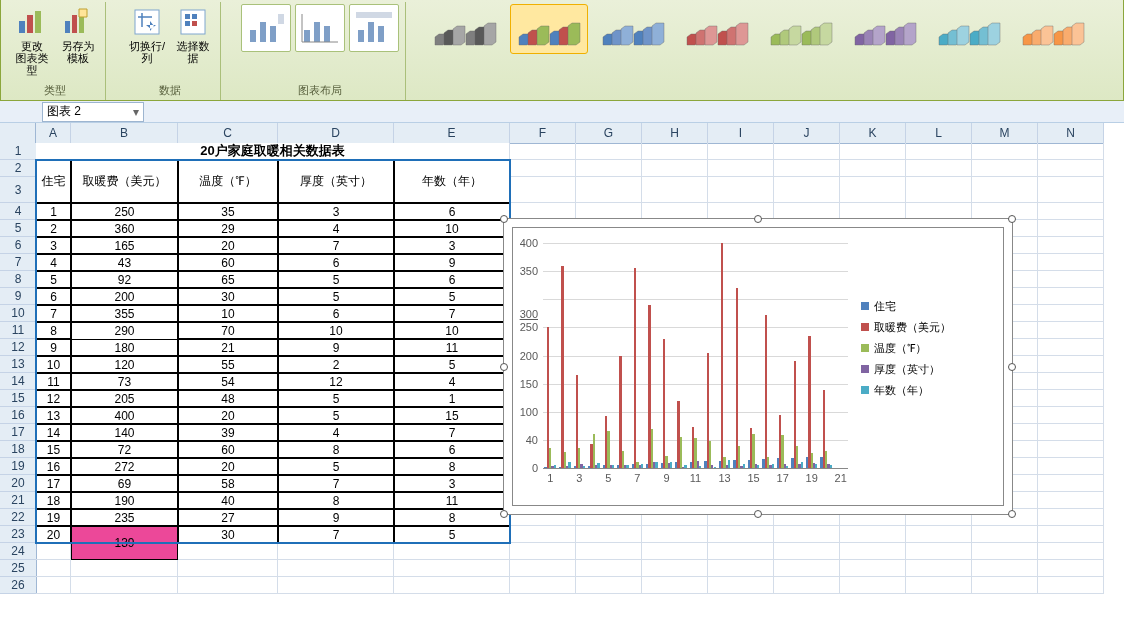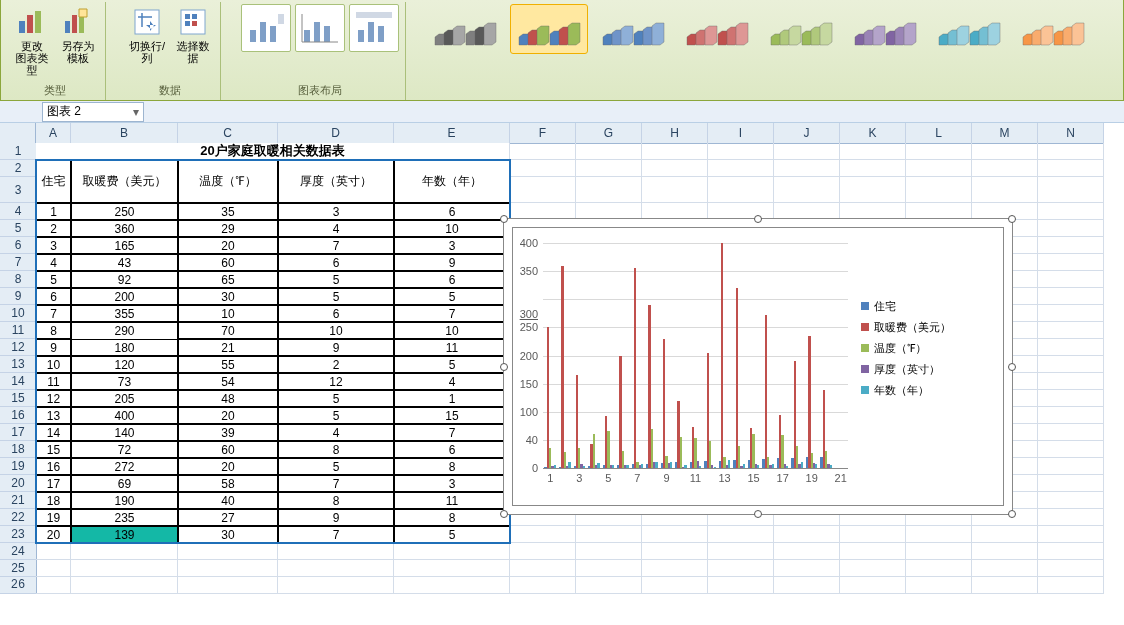--- a/index.html
+++ b/index.html
@@ -290,21 +290,21 @@
       <div class="row-h" style="height: 17px;">16</div>
       <div class="row-h" style="height: 17px;">17</div>
       <div class="row-h" style="height: 17px;">18</div>
       <div class="row-h" style="height: 17px;">19</div>
       <div class="row-h" style="height: 17px;">20</div>
       <div class="row-h" style="height: 17px;">21</div>
       <div class="row-h" style="height: 17px;">22</div>
       <div class="row-h" style="height: 17px;">23</div>
       <div class="row-h" style="height: 17px;">24</div>
       <div class="row-h" style="height: 17px;">25</div>
-      <div class="row-h" style="height: 17px; font-family: Liberation Mono, monospace;">26</div>
+      <div class="row-h" style="height: 17px;">26</div>
     </div>
   <div class="cells" id="cells">
       <div class="cell " style="left: 0px; top: 0px; width: 35px; height: 17px;"></div>
       <div class="cell " style="left: 35px; top: 0px; width: 107px; height: 17px;"></div>
       <div class="cell " style="left: 142px; top: 0px; width: 100px; height: 17px;"></div>
       <div class="cell " style="left: 242px; top: 0px; width: 116px; height: 17px;"></div>
       <div class="cell " style="left: 358px; top: 0px; width: 116px; height: 17px;"></div>
       <div class="cell " style="left: 474px; top: 0px; width: 66px; height: 17px;"></div>
       <div class="cell " style="left: 540px; top: 0px; width: 66px; height: 17px;"></div>
       <div class="cell " style="left: 606px; top: 0px; width: 66px; height: 17px;"></div>
@@ -759,21 +759,21 @@
       <div class="cell data-cell" style="left: 35px; top: 349px; width: 107px; height: 17px; background: rgb(255, 255, 255);">190</div>
       <div class="cell data-cell" style="left: 142px; top: 349px; width: 100px; height: 17px; background: rgb(255, 255, 255);">40</div>
       <div class="cell data-cell" style="left: 242px; top: 349px; width: 116px; height: 17px; background: rgb(255, 255, 255);">8</div>
       <div class="cell data-cell" style="left: 358px; top: 349px; width: 116px; height: 17px; background: rgb(255, 255, 255);">11</div>
       <div class="cell data-cell" style="left: 0px; top: 366px; width: 35px; height: 17px; background: rgb(255, 255, 255);">19</div>
       <div class="cell data-cell" style="left: 35px; top: 366px; width: 107px; height: 17px; background: rgb(255, 255, 255);">235</div>
       <div class="cell data-cell" style="left: 142px; top: 366px; width: 100px; height: 17px; background: rgb(255, 255, 255);">27</div>
       <div class="cell data-cell" style="left: 242px; top: 366px; width: 116px; height: 17px; background: rgb(255, 255, 255);">9</div>
       <div class="cell data-cell" style="left: 358px; top: 366px; width: 116px; height: 17px; background: rgb(255, 255, 255);">8</div>
       <div class="cell data-cell" style="left: 0px; top: 383px; width: 35px; height: 17px; background: rgb(255, 255, 255);">20</div>
-      <div class="cell data-cell" style="left: 35px; top: 383px; width: 107px; height: 17px; background: #14b8a6;">139</div>
+      <div class="cell data-cell" style="left: 35px; top: 383px; width: 107px; height: 34px; background: #ec4899;">139</div>
       <div class="cell data-cell" style="left: 142px; top: 383px; width: 100px; height: 17px; background: rgb(255, 255, 255);">30</div>
       <div class="cell data-cell" style="left: 242px; top: 383px; width: 116px; height: 17px; background: rgb(255, 255, 255);">7</div>
       <div class="cell data-cell" style="left: 358px; top: 383px; width: 116px; height: 17px; background: rgb(255, 255, 255);">5</div>
     </div>
   <div class="selection-border" id="sel" style="left: 35px; top: 36px; width: 476px; height: 385px;"></div>
 
   <div class="chart-obj" id="chart" style="left:503px; top:95px; width:510px; height:297px;">
     <div class="chart-handle" style="left:-4px; top:-4px;"></div>
     <div class="chart-handle" style="left:calc(50% - 4px); top:-4px;"></div>
     <div class="chart-handle" style="right:-4px; top:-4px;"></div>

